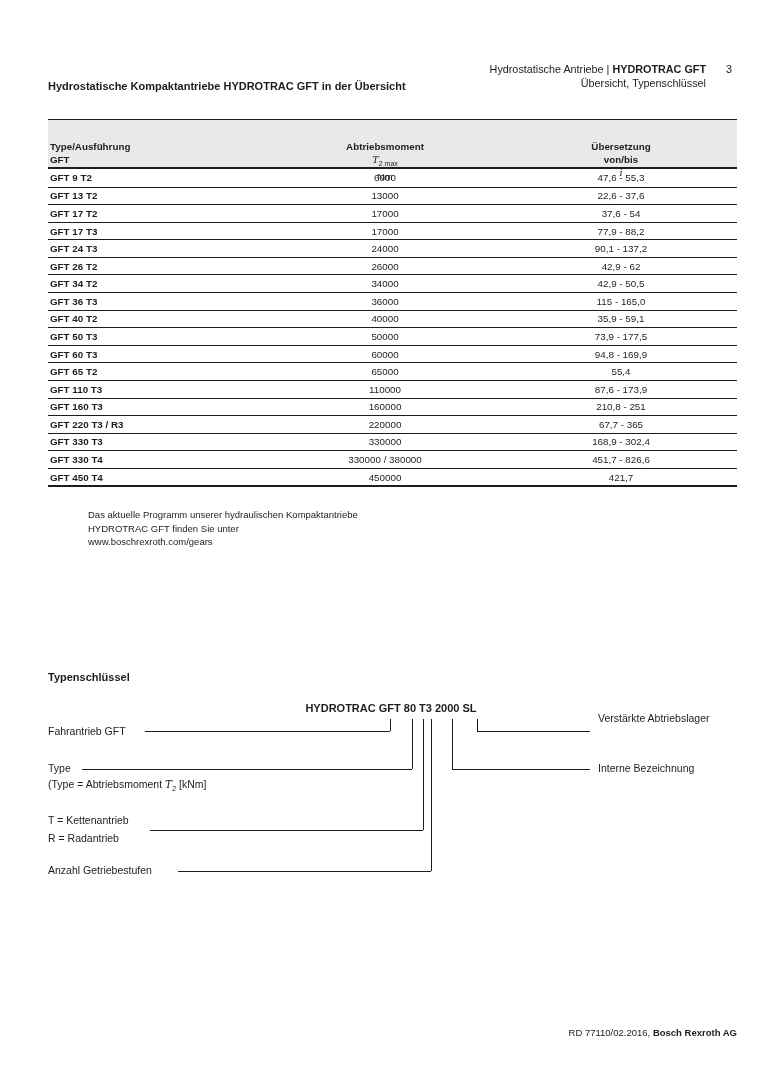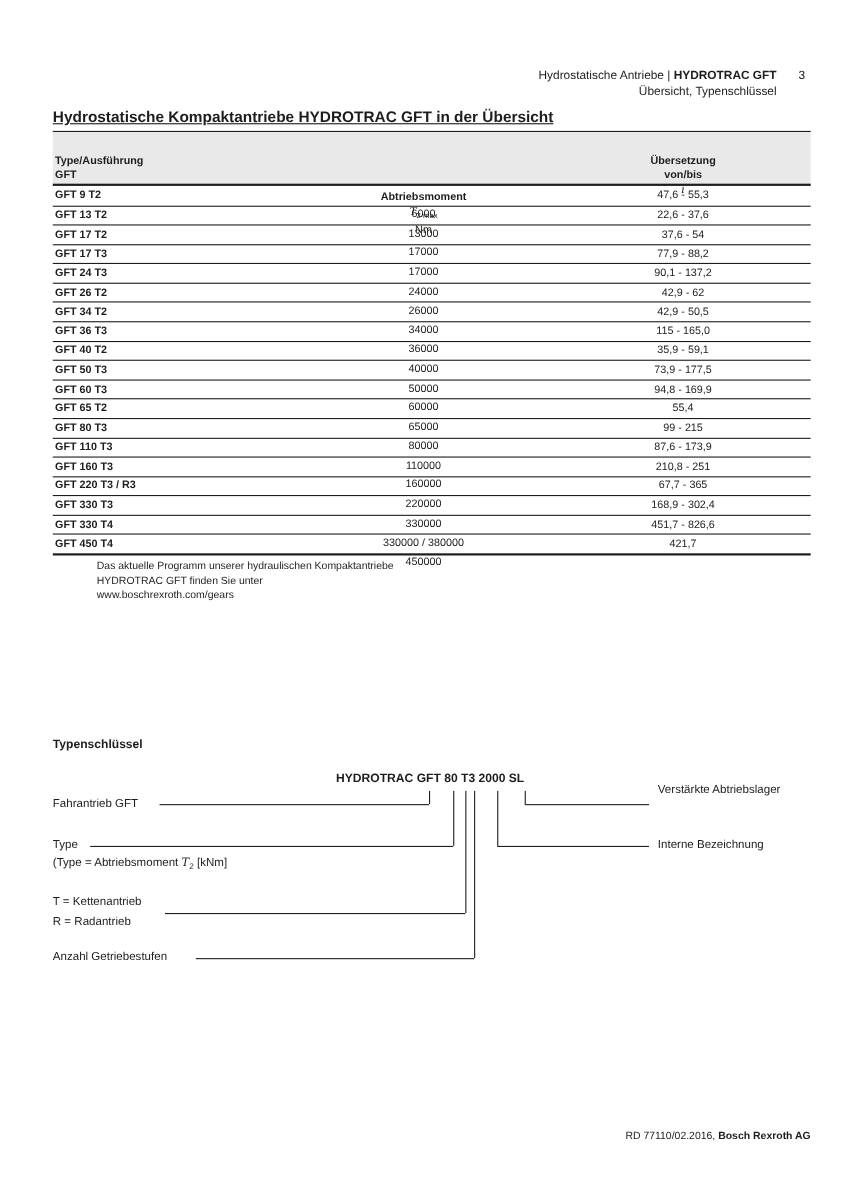--- a/index.html
+++ b/index.html
@@ -7,32 +7,32 @@
     position:relative; width:771px; height:1085px; background:#fff;
     font-family:"Liberation Sans", sans-serif; color:#1d1d1b; overflow:hidden;
   }
   .b { font-weight:bold; }
 
   
   .hdr { position:absolute; top:63px; right:65px; text-align:right; font-size:10.8px; line-height:13.5px; }
   .pagenum { position:absolute; top:63px; left:726px; font-size:10.8px; }
 
   
-  .sec-title { position:absolute; left:48px; top:98px; font-size:14px; font-weight:bold;text-decoration:underline; }
+  .sec-title { position:absolute; left:48px; top:80px; font-size:11px; font-weight:bold; }
 
   
   .gft-table { position:absolute; left:48px; top:119px; width:689px; border-bottom:2px solid #1d1d1b; }
   .t-head {
     display:flex; box-sizing:border-box; height:50px;
     background:#e9e9e9; border-top:1.7px solid #1d1d1b; border-bottom:2px solid #1d1d1b;
     padding-top:20px;
   }
   .t-cell { box-sizing:border-box; }
   .c1 { width:217px; text-align:left; padding-left:2px; }
-  .c2 { width:240px; text-align:center;margin-top:33px; }
+  .c2 { width:240px; text-align:center; }
   .c3 { width:232px; text-align:center; }
   .th-line { font-size:9.8px; line-height:13px; }
   .math { font-family:"DejaVu Serif", serif; font-style:italic; }
   .th-line sub { font-size:7px; }
   .t-row { display:flex; box-sizing:border-box; height:17.58px; border-top:1px solid #1d1d1b; align-items:center; font-size:9.8px; }
   .t-row:first-child { border-top:none; }
   .t-row .c1 { font-weight:bold; }
 
   
   .note { position:absolute; left:48px; top:508px; font-size:9.5px; line-height:13.5px;margin-left:40px; }
@@ -132,25 +132,20 @@
         </div>
         <div class="t-row">
           <div class="t-cell c1">GFT 60 T3</div>
           <div class="t-cell c2">60000</div>
           <div class="t-cell c3">94,8 - 169,9</div>
         </div>
         <div class="t-row">
           <div class="t-cell c1">GFT 65 T2</div>
           <div class="t-cell c2">65000</div>
           <div class="t-cell c3">55,4</div>
-        </div>
-        <div class="t-row">
-          <div class="t-cell c1">GFT 80 T3</div>
-          <div class="t-cell c2">80000</div>
-          <div class="t-cell c3">99 - 215</div>
         </div>
         <div class="t-row">
           <div class="t-cell c1">GFT 110 T3</div>
           <div class="t-cell c2">110000</div>
           <div class="t-cell c3">87,6 - 173,9</div>
         </div>
         <div class="t-row">
           <div class="t-cell c1">GFT 160 T3</div>
           <div class="t-cell c2">160000</div>
           <div class="t-cell c3">210,8 - 251</div>

